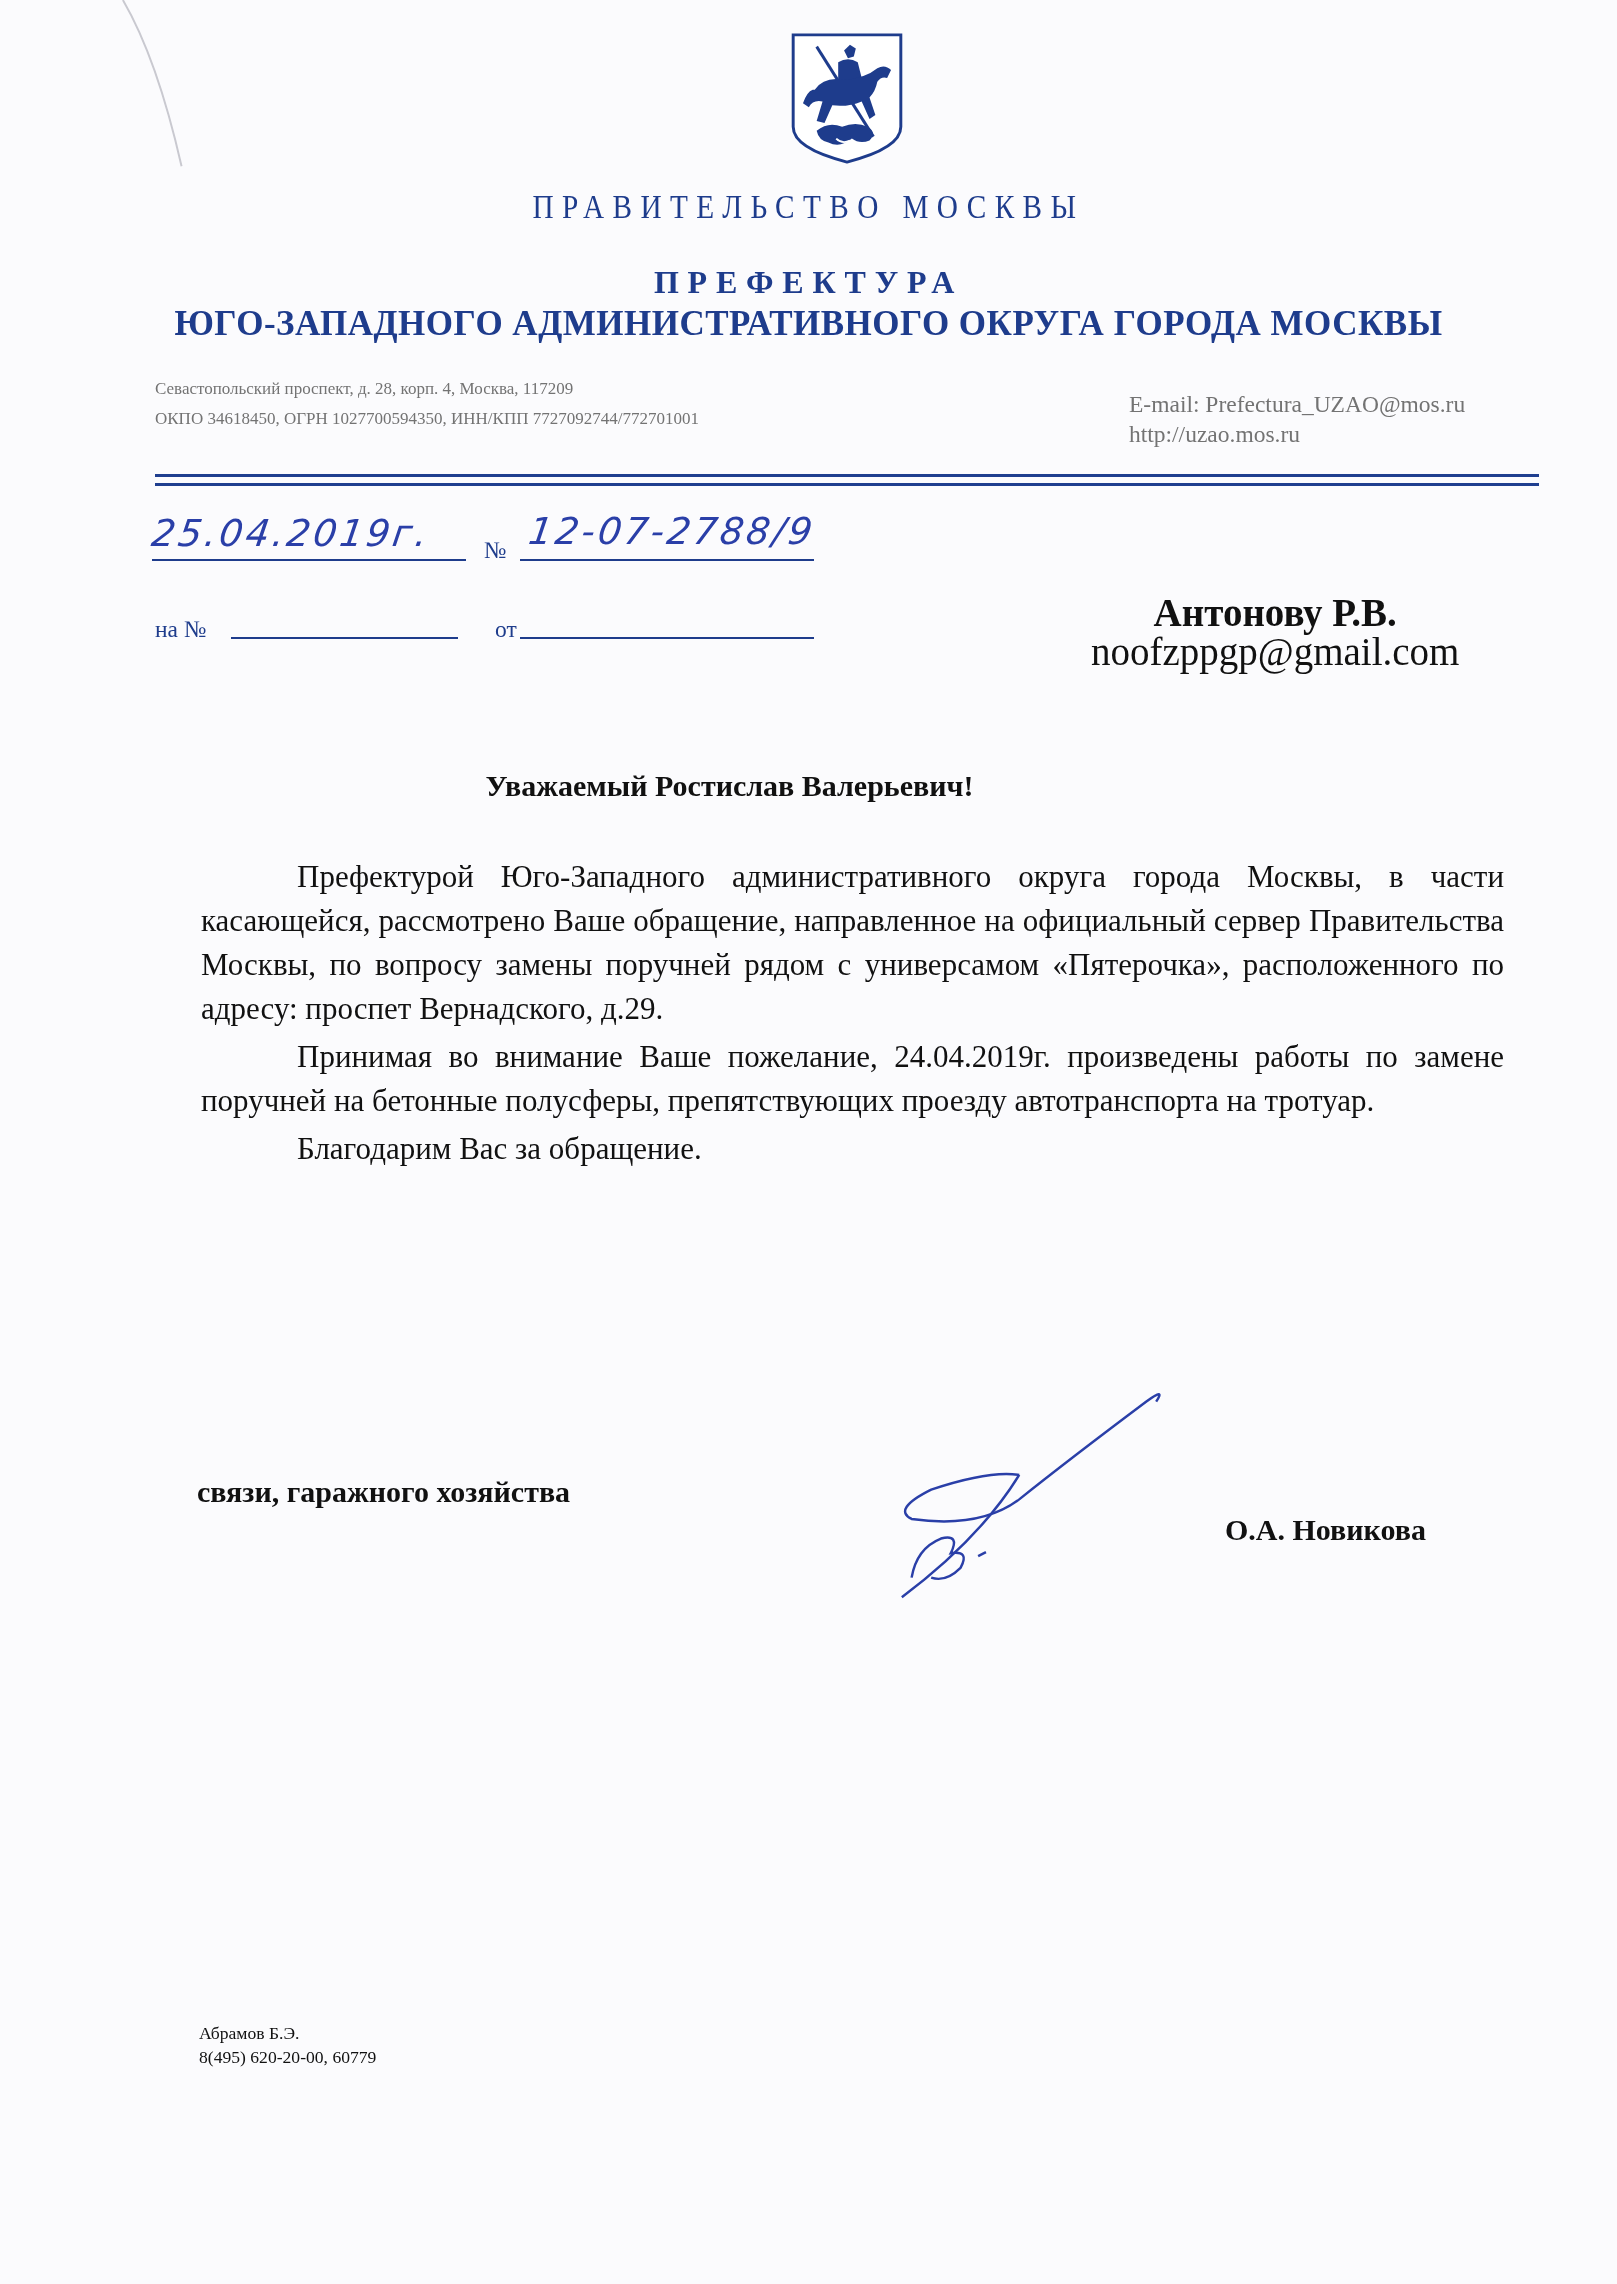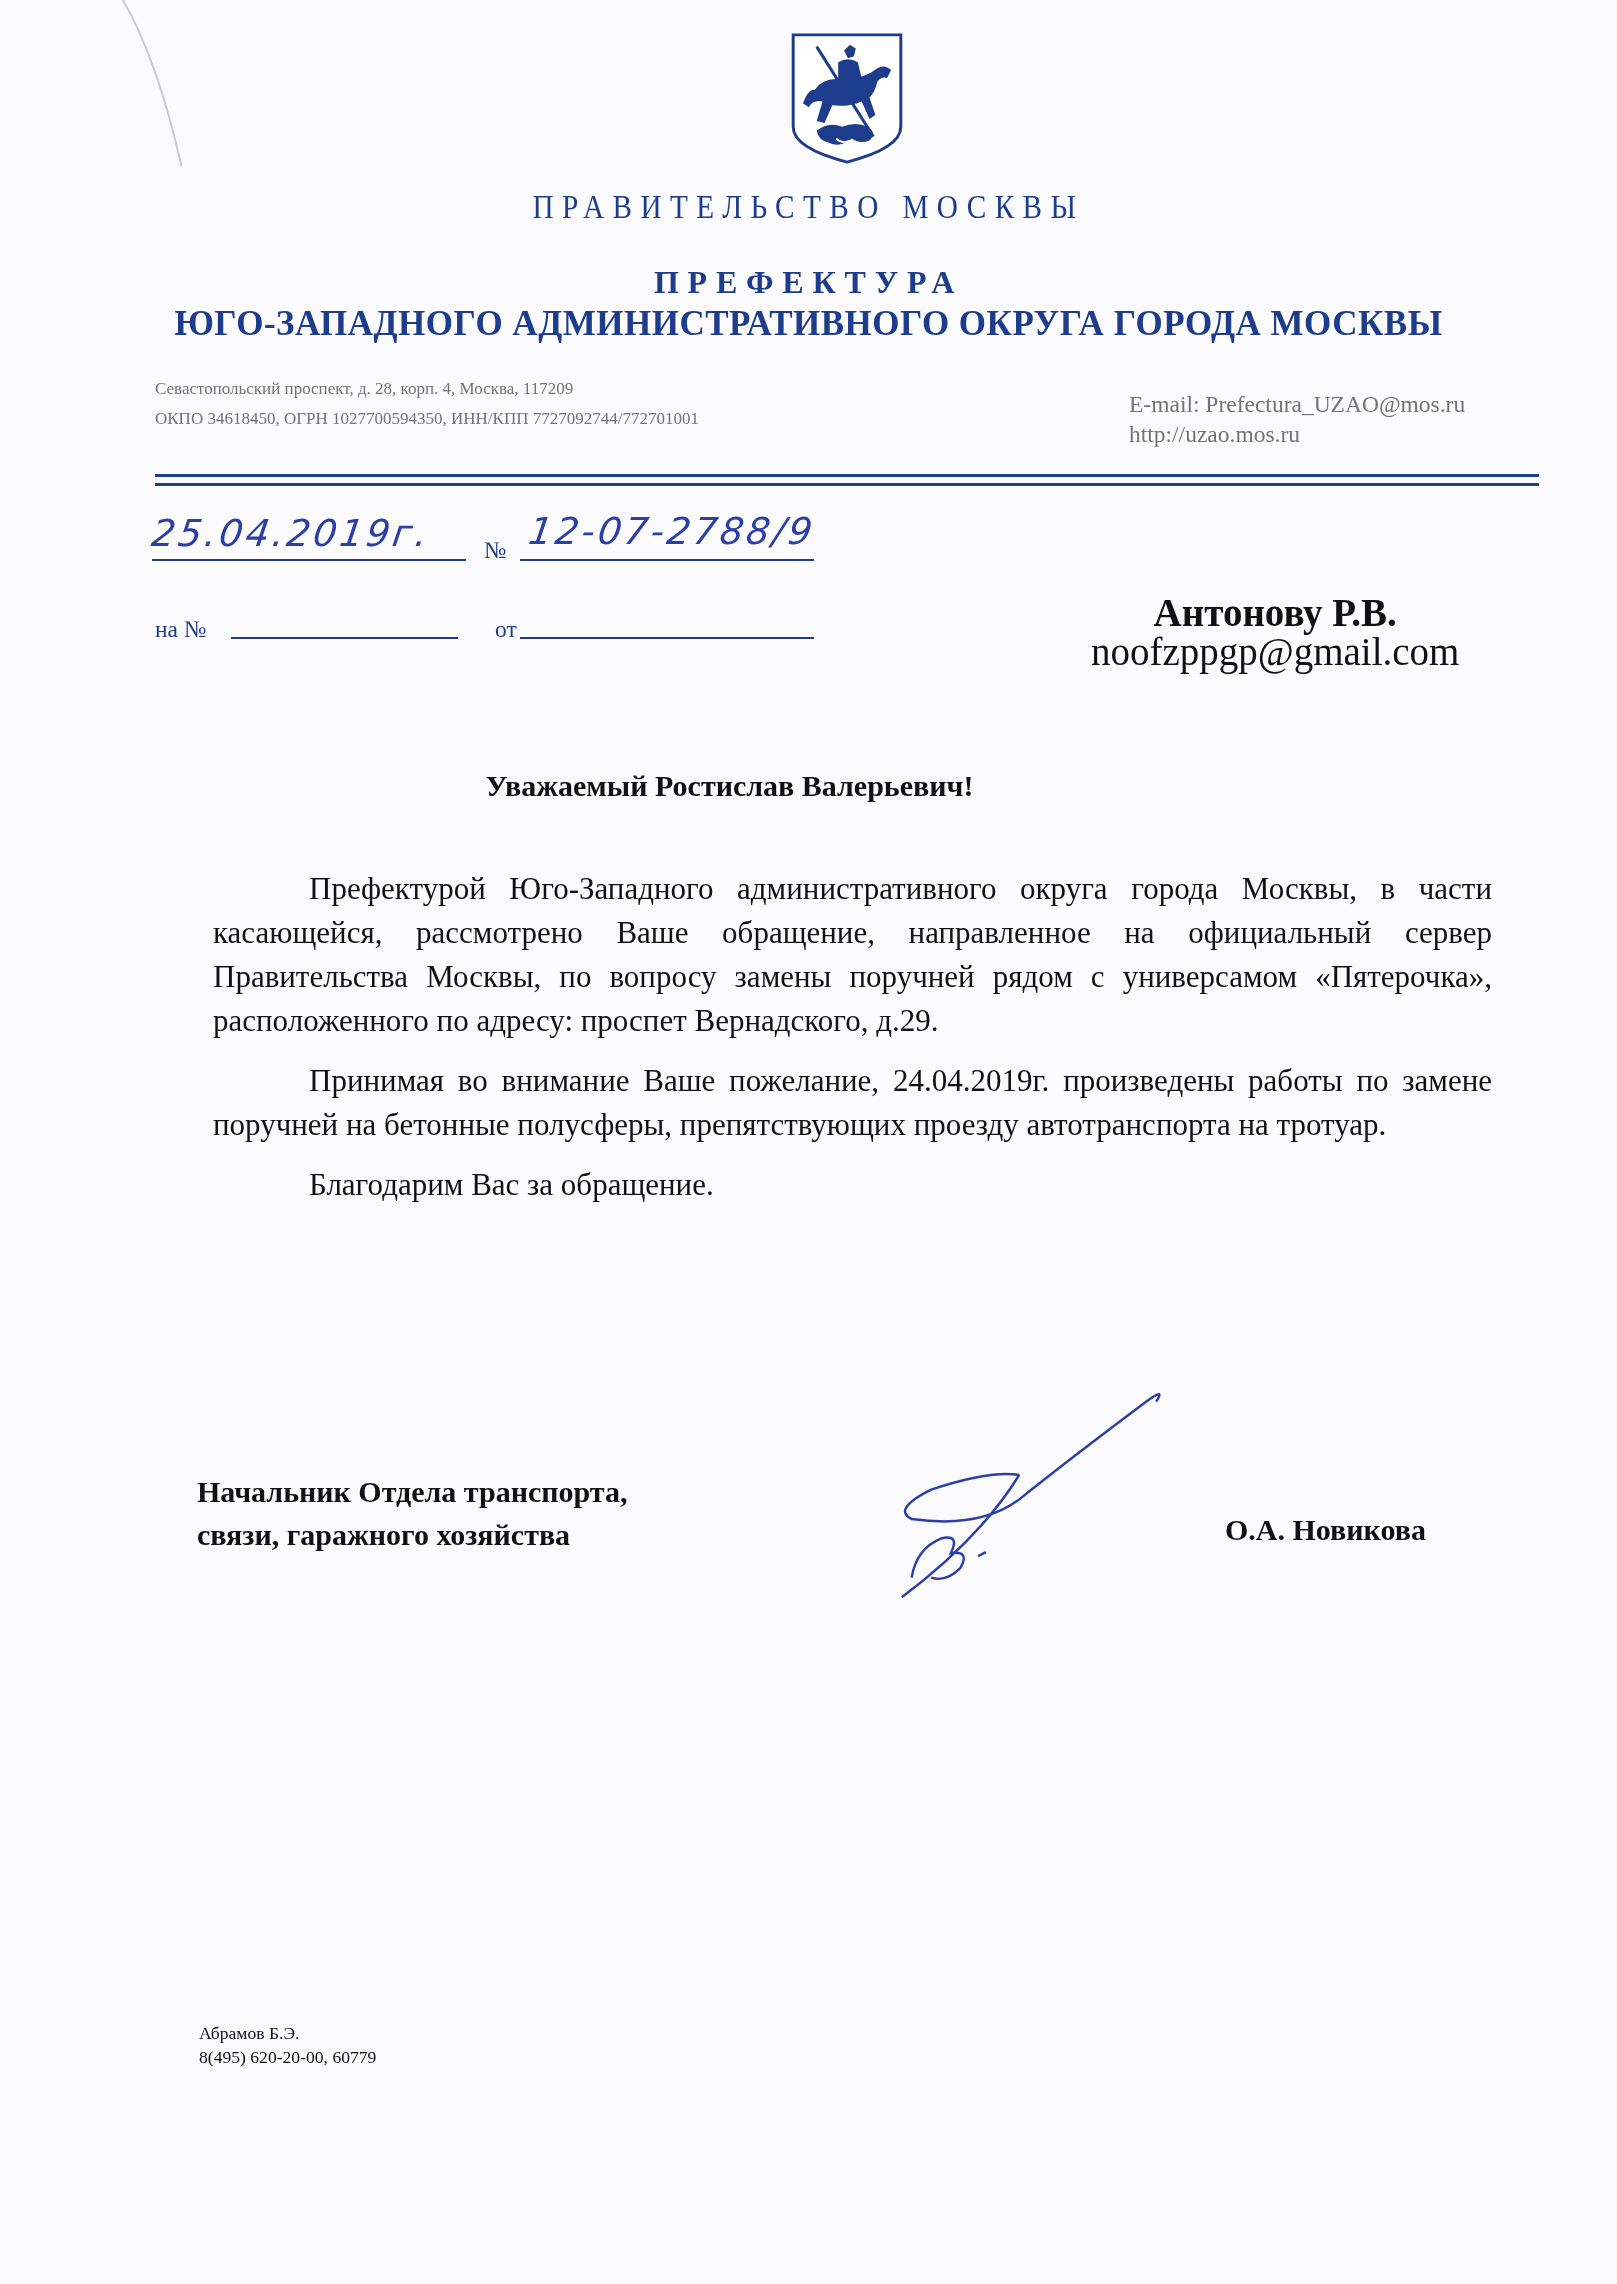--- a/index.html
+++ b/index.html
@@ -67,21 +67,21 @@
     .recipient .name { font-weight: bold; }
 
     .salutation {
       position: absolute; left: 0; width: 1459px; top: 769px;
       text-align: center; font-size: 30px; font-weight: bold;
     }
     .body {
       position: absolute; left: 197px; top: 851px; width: 1311px;
       font-size: 31px; line-height: 44px; text-align: justify;
     }
-    .body p { margin: 16px; text-indent: 96px; }
+    .body p { margin: 4px; text-indent: 96px; }
 
     .signer-title {
       position: absolute; left: 197px; top: 1470px;
       font-size: 30px; font-weight: bold; line-height: 43px;
     }
     .signer-name {
       position: absolute; left: 1225px; top: 1513px;
       font-size: 30px; font-weight: bold;
     }
     .signature {
@@ -146,21 +146,20 @@
 </div>
 
 <div class="salutation">Уважаемый Ростислав Валерьевич!</div>
 <div class="body">
   <p>Префектурой Юго-Западного административного округа города Москвы, в части касающейся, рассмотрено Ваше обращение, направленное на официальный сервер Правительства Москвы, по вопросу замены поручней рядом с универсамом «Пятерочка», расположенного по адресу: проспет Вернадского, д.29.</p>
   <p>Принимая во внимание Ваше пожелание, 24.04.2019г. произведены работы по замене поручней на бетонные полусферы, препятствующих проезду автотранспорта на тротуар.</p>
   <p>Благодарим Вас за обращение.</p>
 </div>
 
 <div class="signer-title">
-  <div>Начальник Отдела транспорта,</div>
   <div>связи, гаражного хозяйства</div>
 </div>
 <svg class="signature" viewBox="0 0 320 230">
   <path d="M290 20 Q 300 5 280 20 Q 200 80 150 120 Q 110 150 40 140 Q 20 130 60 110 Q 120 90 150 95" stroke="#2a3fa8" stroke-width="2.5" fill="none"></path>
   <path d="M150 95 Q 110 160 30 220" stroke="#2a3fa8" stroke-width="2.5" fill="none"></path>
   <path d="M40 200 Q 45 170 70 160 Q 90 155 80 175 Q 100 172 90 190 Q 75 205 60 200" stroke="#2a3fa8" stroke-width="2.5" fill="none"></path>
   <path d="M108 178 L116 174" stroke="#2a3fa8" stroke-width="2.5"></path>
 </svg>
 <div class="signer-name">О.А. Новикова</div>
 

